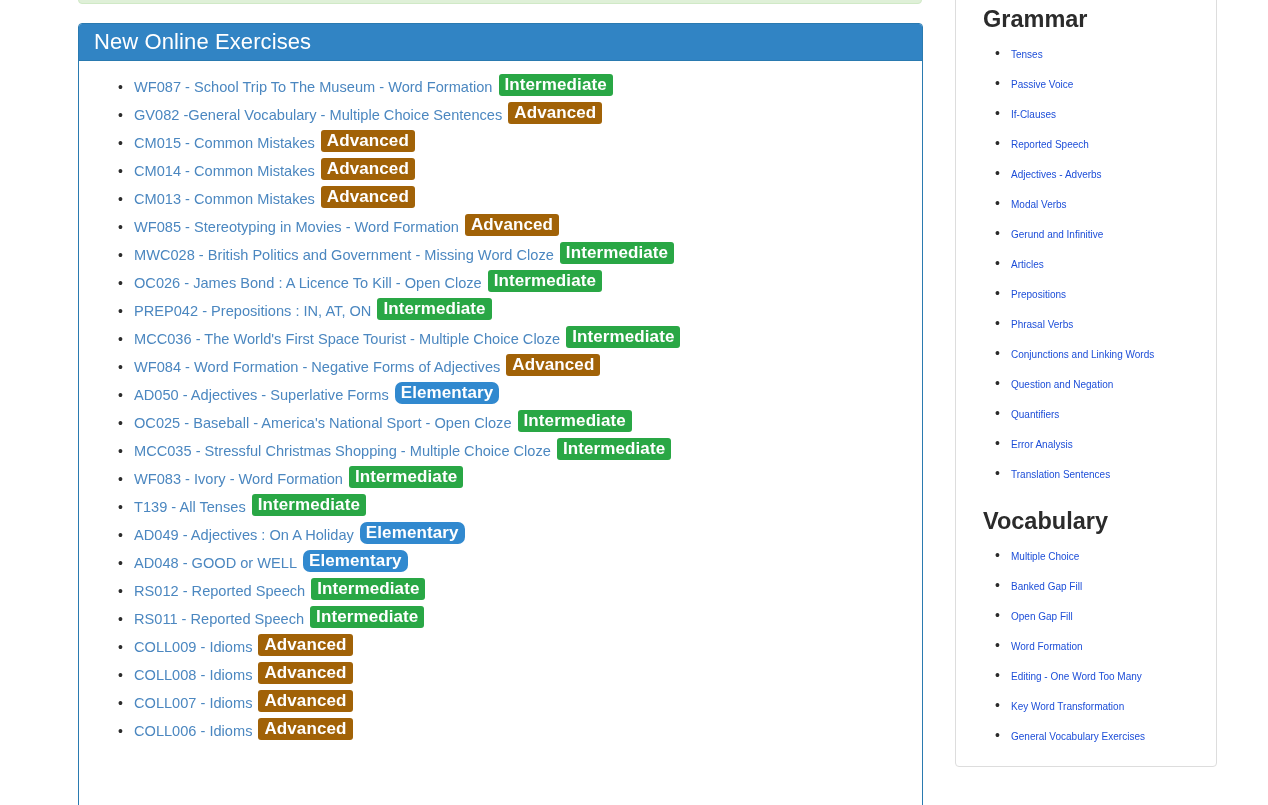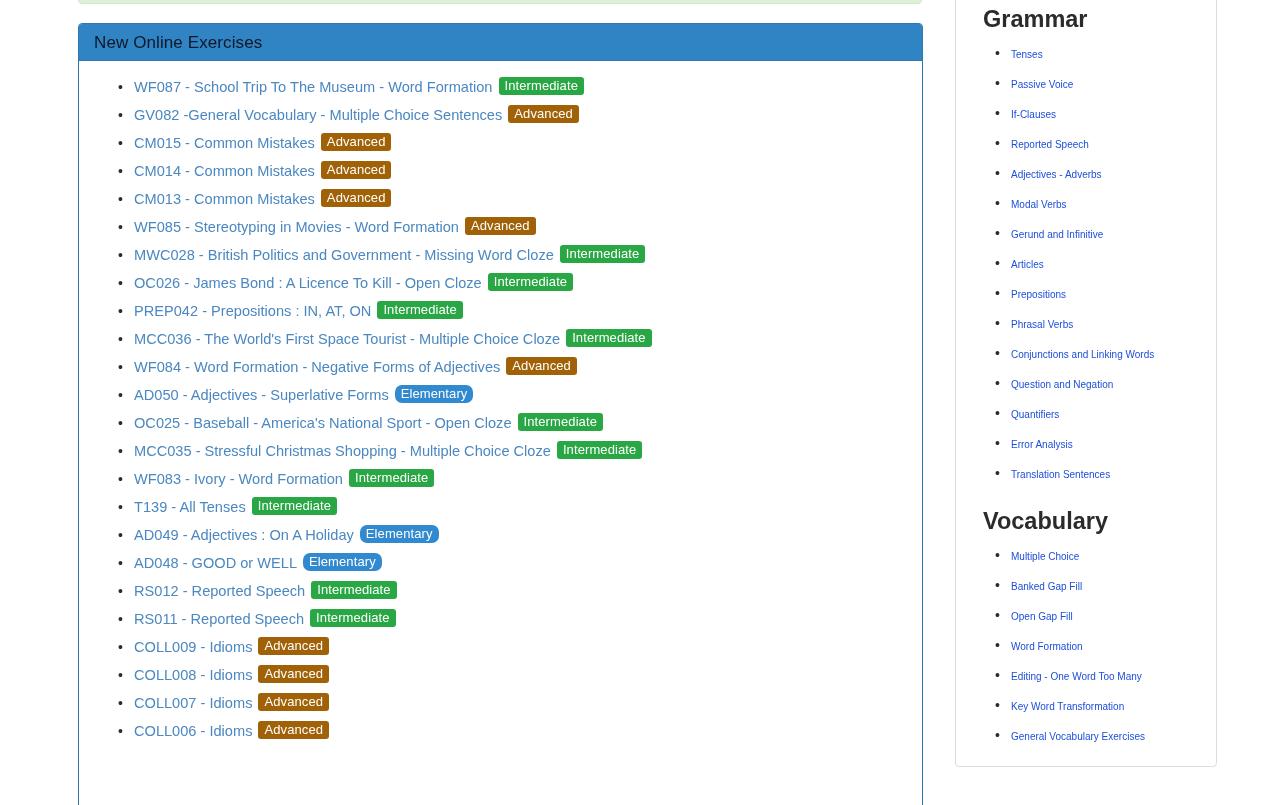--- a/index.html
+++ b/index.html
@@ -41,22 +41,22 @@
   .panel-main-heading {
     height: 37px;
     background: #3184c4;
     border-bottom: 1px solid #2a7ab0;
     border-radius: 3px 3px 0 0;
     padding: 0 15px;
     display: flex;
     align-items: center;
   }
   .panel-main-title {
-    color: #0f172a;
-    font-size: 17px;
+    color: #ffffff;
+    font-size: 22px;
     line-height: 1;
     letter-spacing: 0.1px;
     text-align: center;
   }
   .panel-main-body {
     padding: 12px 15px 15px 15px;
   }
 
   ul.ex-list {
     margin: 0;
@@ -84,22 +84,22 @@
     font-size: 14.6px;
   }
 
   .lvl {
     display: inline-block;
     vertical-align: 2px;
     margin-left: 6px;
     padding: 2px 6px 3px 6px;
     border-radius: 3px;
     color: #ffffff;
-    font-size: 13px;
-    font-weight: normal;
+    font-size: 17px;
+    font-weight: bold;
     line-height: 1;
     letter-spacing: 0.1px;
   }
   .lvl-intermediate { background: #29a745; }
   .lvl-advanced     { background: #a16207; }
   .lvl-elementary   { background: #3189cf; border-radius: 7px; }
 
   
   .sidebar {
     position: absolute;

